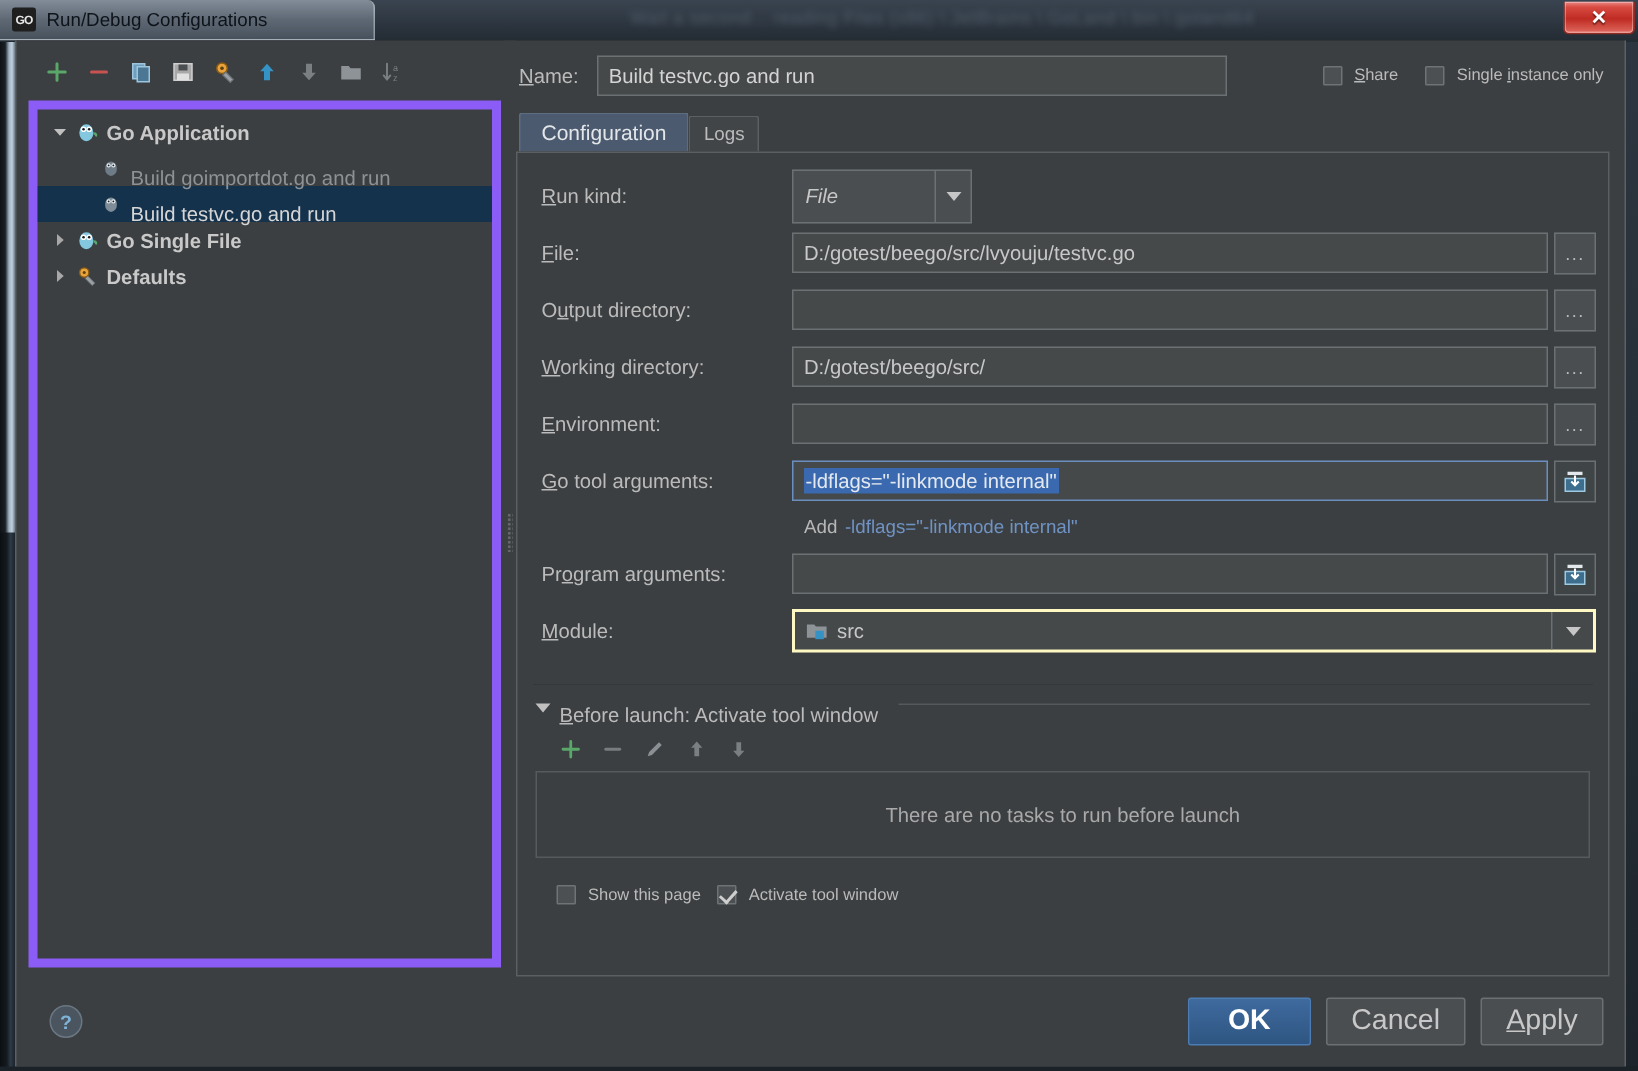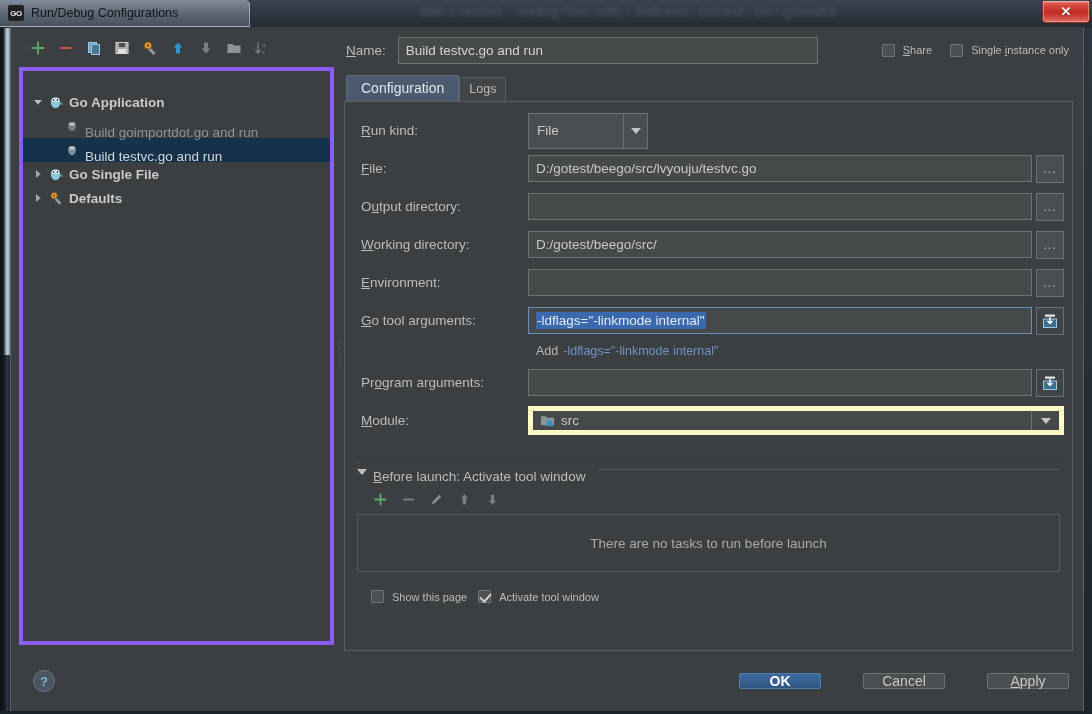--- a/index.html
+++ b/index.html
@@ -104,24 +104,24 @@
   .tbtn {
     width: 26px; height: 24px;
     display: flex; align-items: center; justify-content: center;
     cursor: pointer; border-radius: 2px;
   }
   .tbtn svg { display: block; }
 
   #tree {
     flex: 1 1 auto;
     margin: 4px 2px 6px 2px;
-    border: 4px solid #8b5cf6;
+    border: 6px solid #8b5cf6;
     background: #3c3f41;
     overflow: hidden;
-    padding-top: 19px;
+    padding-top: 3px;
   }
   .tree-row {
     display: flex; align-items: center;
     height: 24px; padding-left: 6px;
     cursor: pointer; white-space: nowrap;
   }
   .tree-row.selected { background: #15324d; }
   .tree-row .arrow {
     width: 18px; flex: 0 0 18px;
     display: flex; align-items: center; justify-content: center;
@@ -254,20 +254,21 @@
   }
   .combo {
     width: 120px; flex: 0 0 120px;
     height: 36px;
     background: #4a4e50;
     border: 1px solid #6b7072;
     display: flex; align-items: center;
     padding-left: 8px;
     font-size: 13.5px; color: #c8c8c8;
     cursor: pointer;
+    font-style: italic;
   }
   .combo .arrowbox {
     margin-left: auto; width: 24px; height: 100%;
     border-left: 1px solid #6b7072;
     display: flex; align-items: center; justify-content: center;
   }
   .caret-down {
     width: 0; height: 0;
     border-left: 5px solid transparent;
     border-right: 5px solid transparent;
@@ -286,21 +287,21 @@
   .sidebtn.icon { background: #3f4446; }
 
   .hintrow { display: flex; height: 22px; align-items: center; margin: -2px 0 4px 0; }
   .hintrow .spacer { width: 175px; flex: 0 0 175px; }
   .hint-add { font-size: 12.5px; color: #b7b7b7; padding-left: 8px;}
   .hint-args { font-size: 12.5px; color: #6f93c4; margin-left: 5px; }
 
   .module-input {
     flex: 1 1 auto; min-width: 0; height: 29px;
     background: #45494a;
-    border: 5px solid #fef9c3;
+    border: 2px solid #fef9c3;
     display: flex; align-items: center;
     padding-left: 7px;
     font-size: 13.5px; color: #c8c8c8;
     cursor: pointer;
   }
   .module-input .arrowbox {
     margin-left: auto; width: 28px; height: 100%;
     border-left: 1px solid #6b7072;
     display: flex; align-items: center; justify-content: center;
   }
@@ -349,30 +350,29 @@
   #help-btn {
     width: 22px; height: 22px; border-radius: 50%;
     background: #4a5560;
     border: 1px solid #6a7782;
     color: #7fb4d8; font-size: 13px; font-weight: bold;
     display: flex; align-items: center; justify-content: center;
     cursor: pointer;
   }
   #footer-buttons { margin-left: auto; display: flex; gap: 10px; }
   .dlgbtn {
-    min-width: 82px; height: 16px;
+    min-width: 82px; height: 32px;
     padding: 0 16px;
     background: #4a4e50;
     border: 1px solid #6b7072;
-    color: #c8c8c8; font-size: 14px;
+    color: #c8c8c8; font-size: 19px;
     display: flex; align-items: center; justify-content: center;
     cursor: pointer;
     font-family: "Liberation Sans", sans-serif;
     border-radius: 2px;
-    margin-left: 32px;
   }
   .dlgbtn.primary {
     background: linear-gradient(180deg,#3e6a9e 0%, #2f5682 100%);
     border-color: #4c7cb4;
     color: #ffffff; font-weight: bold;
   }
   .dlgbtn u { text-decoration: underline; }
 
   
   #left-strip {

